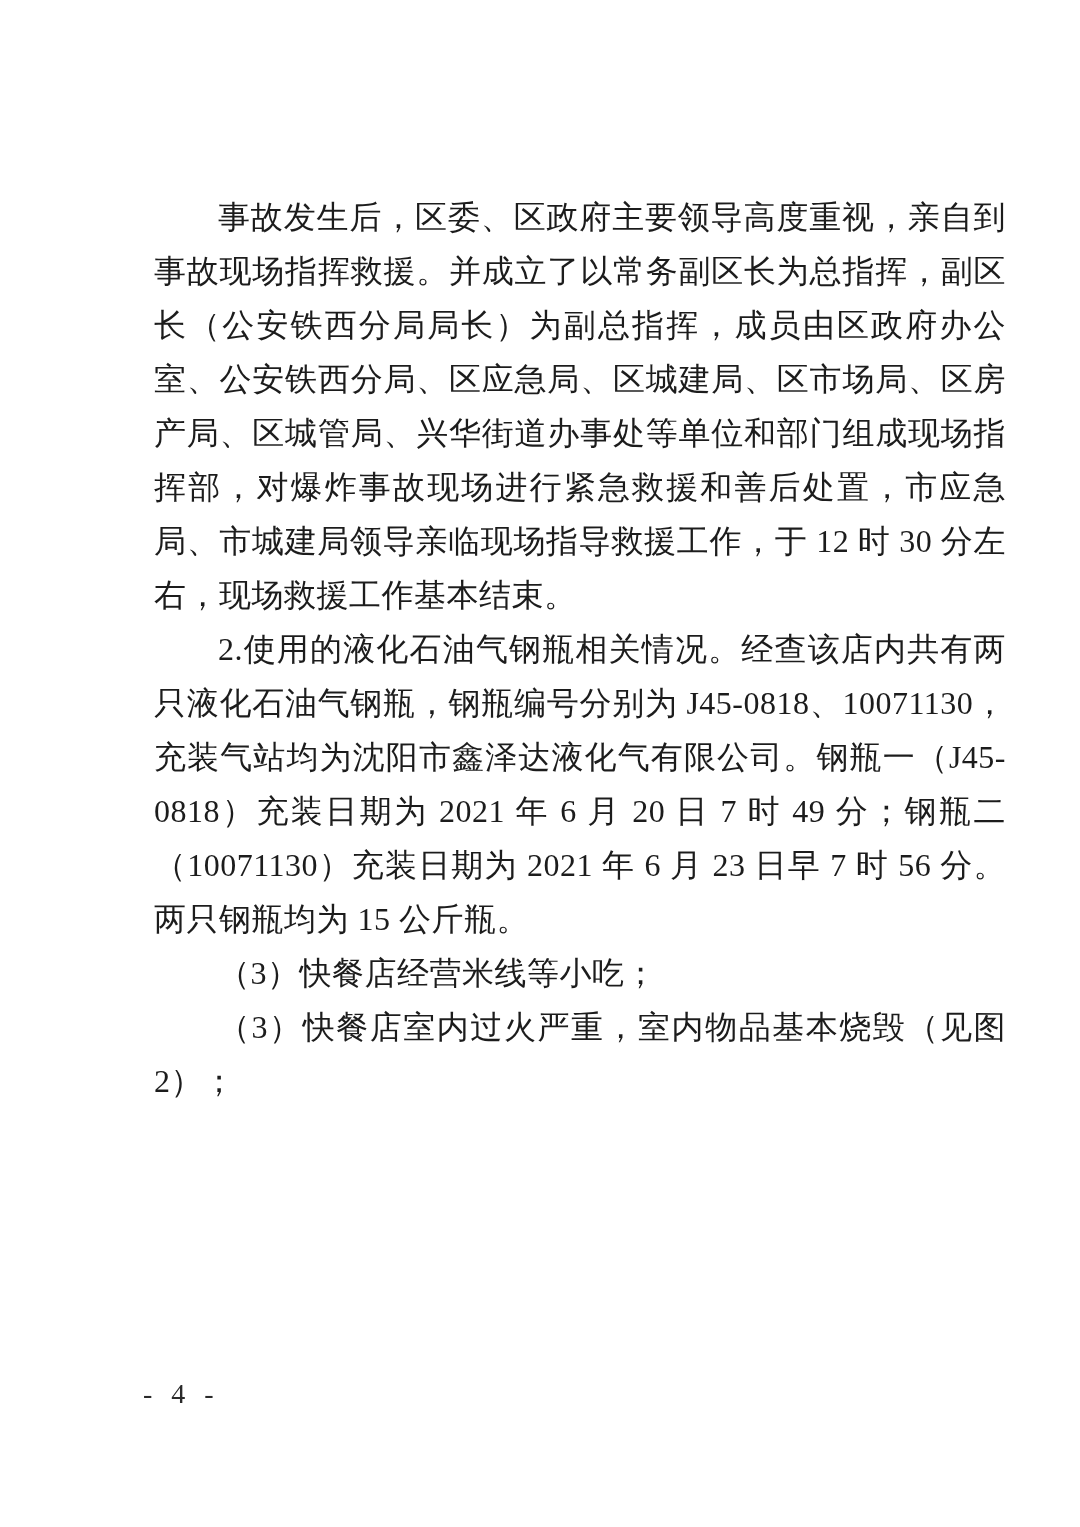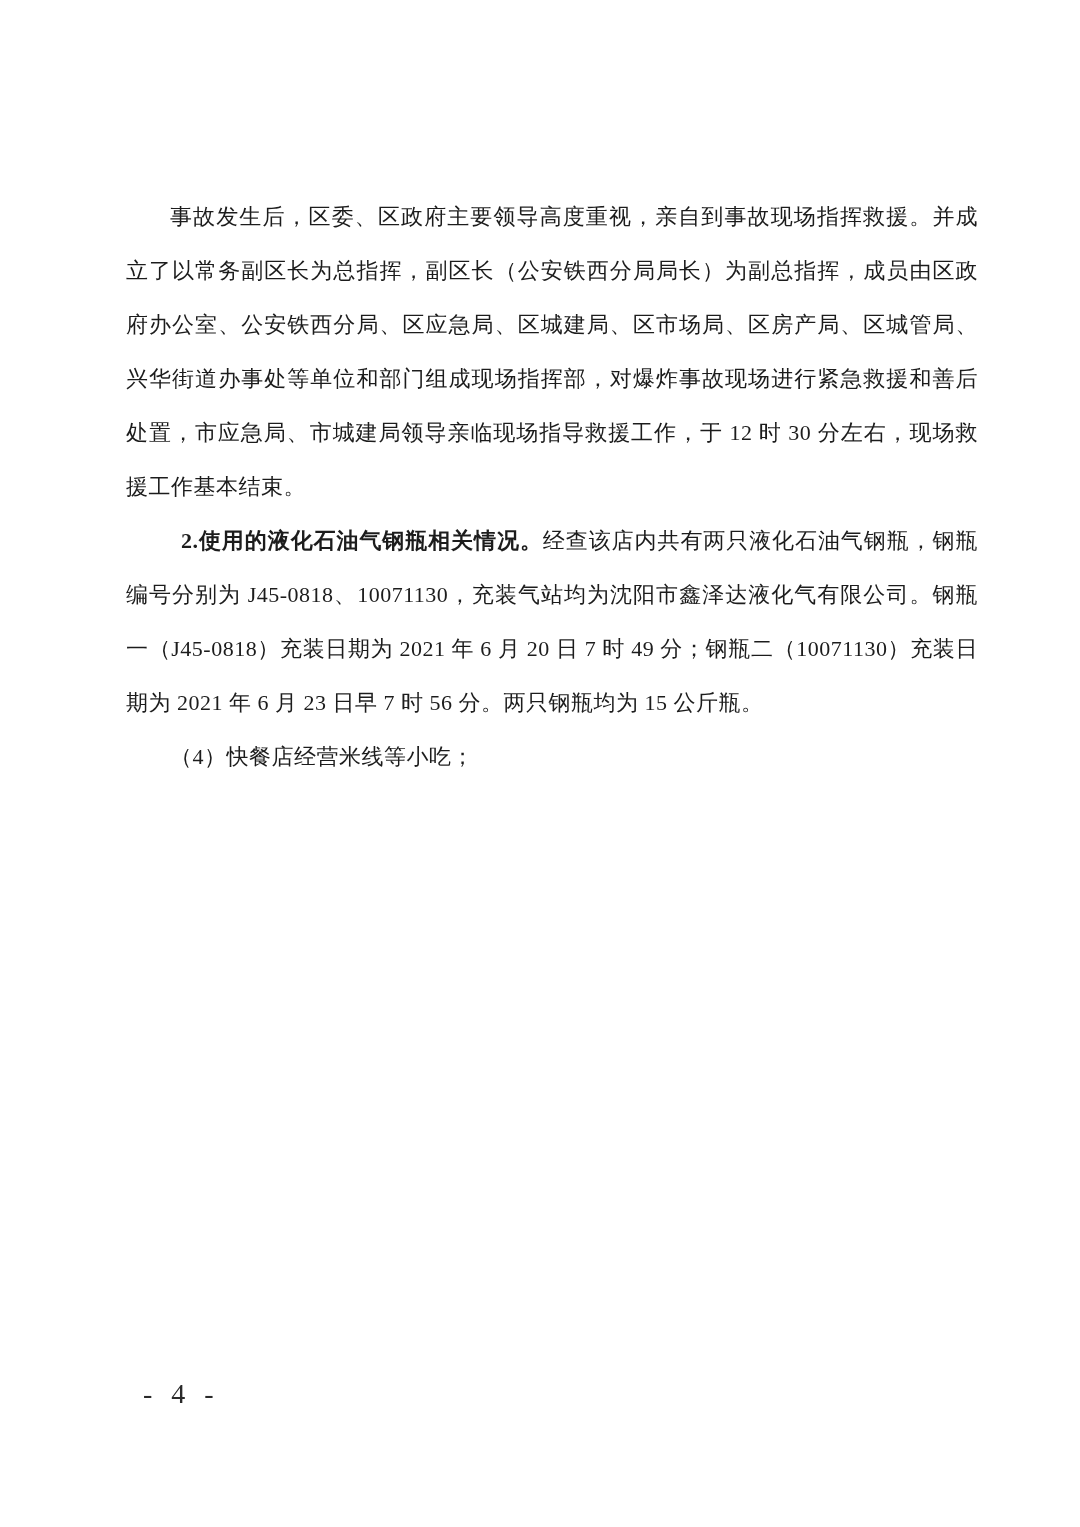--- a/index.html
+++ b/index.html
@@ -11,37 +11,36 @@
     position: relative;
     width: 1080px;
     height: 1527px;
     background: #ffffff;
     overflow: hidden;
     font-family: "Liberation Serif", "DejaVu Serif", serif;
     color: #1c1c1c;
   }
   .content {
     position: absolute;
-    left: 126px;
+    left: 154px;
     top: 190px;
     width: 852px;
-    font-size: 22px;
+    font-size: 32px;
     line-height: 54px;
     text-align: justify;
     letter-spacing: 0.5px;
   }
   .content p {
     margin: 0;
     padding: 0;
     text-indent: 2em;
   }
   .run-bold {
-    font-weight: bold;
+    font-weight: normal;
     letter-spacing: 0.5px;
-    margin-left: 11px;
   }
   .footer-pagenum {
     position: absolute;
     left: 143px;
     top: 1376px;
     font-size: 28px;
     line-height: 36px;
     letter-spacing: 6px;
     color: #2a2a2a;
     font-family: "Liberation Serif", "DejaVu Serif", serif;
@@ -54,20 +53,21 @@
 
   <div class="content">
 
     <p><span>事故发生后，区委、区政府主要领导高度重视，亲自到事故现场指挥救援。并成立了以常务副区长为总指挥，副区长（公安铁西分局局长）为副总指挥，成员由区政府办公室、公安铁西分局、区应急局、区城建局、区市场局、区房产局、区城管局、兴华街道办事处等单位和部门组成现场指挥部，对爆炸事故现场进行紧急救援和善后处置，市应急局、市城建局领导亲临现场指导救援工作，于 12 时 30 分左右，现场救援工作基本结束。</span></p>
 
     <p><span class="run-bold">2.使用的液化石油气钢瓶相关情况。</span><span>经查该店内共有两只液化石油气钢瓶，钢瓶编号分别为 J45-0818、10071130，充装气站均为沈阳市鑫泽达液化气有限公司。钢瓶一（J45-0818）充装日期为 2021 年 6 月 20 日 7 时 49 分；钢瓶二（10071130）充装日期为 2021 年 6 月 23 日早 7 时 56 分。两只钢瓶均为 15 公斤瓶。</span></p>
 
 
 
 
-    <p><span>（4）快餐店经营米线等小吃；</span></p>
+    <p><span>（3）快餐店经营米线等小吃；</span></p>
 
+    <p><span>（3）快餐店室内过火严重，室内物品基本烧毁（见图 2）；</span></p>
 
   </div>
 
   <div class="footer-pagenum">- 4 -</div>
 
 </div>
 
 </body></html>

